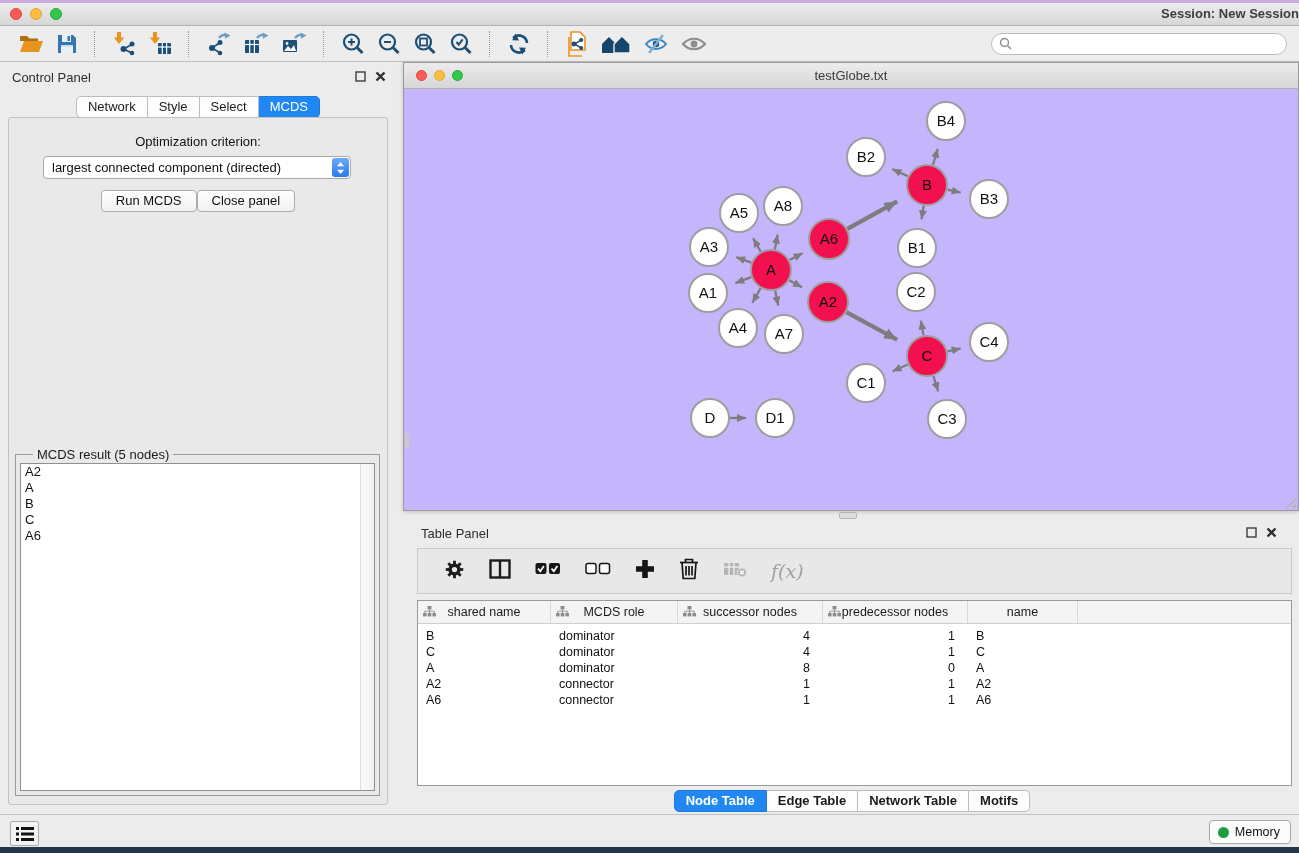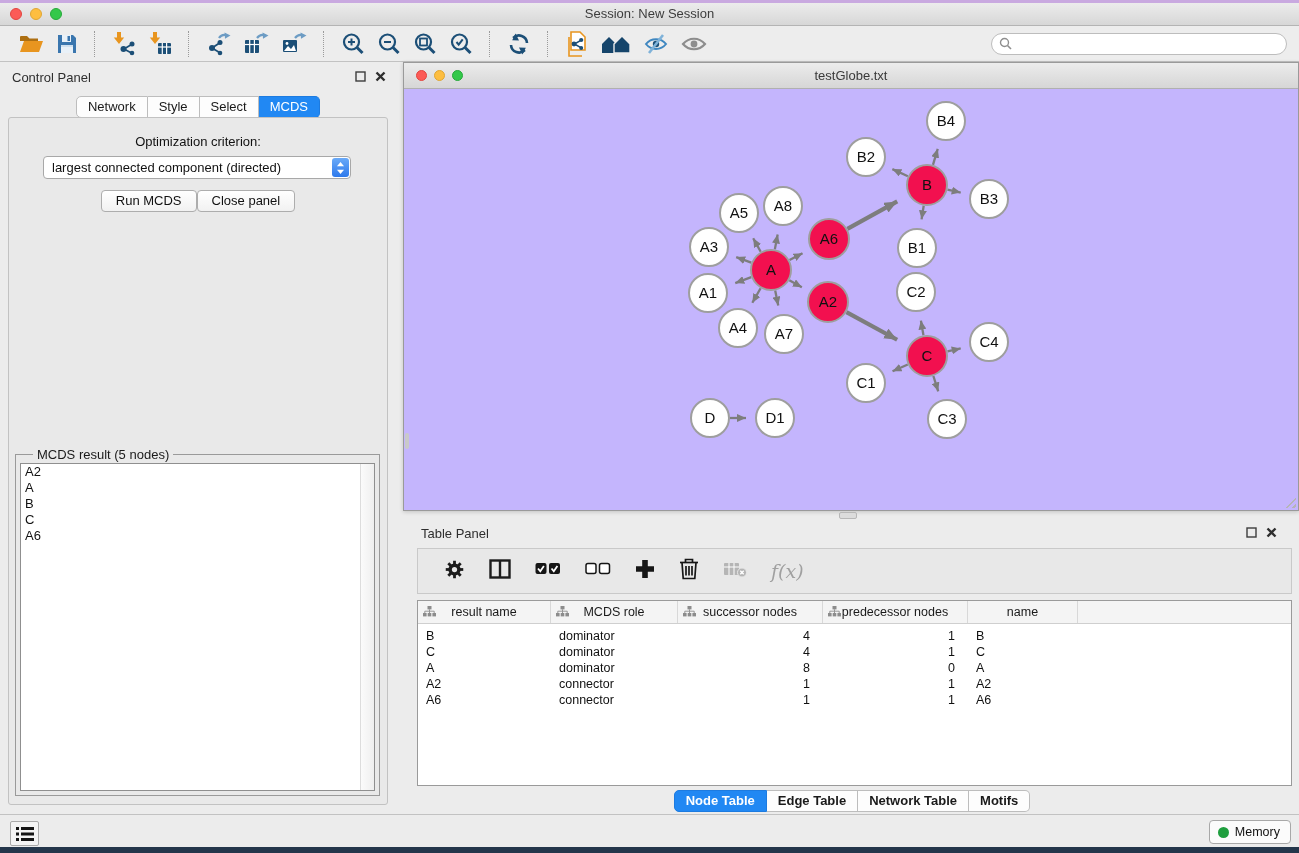--- a/index.html
+++ b/index.html
@@ -10,21 +10,21 @@
   }
   .top-strip{position:absolute;top:0;left:0;right:0;height:3px;background:#c9a9e0;}
   
   .titlebar{position:absolute;top:3px;left:0;right:0;height:22px;
     background:linear-gradient(#ececec,#d7d7d7);border-bottom:1px solid #b4b4b4;}
   .traffic{position:absolute;top:5px;left:10px;display:flex;gap:8px;}
   .light{width:12px;height:12px;border-radius:50%;box-sizing:border-box;}
   .light.red{background:#fc5b57;border:1px solid #e2453f;}
   .light.yellow{background:#fdbe41;border:1px solid #e0a633;}
   .light.green{background:#34c84a;border:1px solid #26a93a;}
-  .titlebar .title-text{line-height:22px;text-align:center;font-size:13px;color:#3d3d3d;}
+  .titlebar .title-text{line-height:22px;text-align:right;font-size:13px;color:#3d3d3d;font-weight:bold;}
   
   .main-toolbar{position:absolute;top:26px;left:0;right:0;height:36px;background:#ededed;
     border-bottom:1px solid #c2c2c2;display:flex;align-items:center;padding:0 12px;box-sizing:border-box;}
   .tb-icon{height:30px;display:flex;align-items:center;justify-content:center;margin:0 6px;}
   .tb-sep{width:1px;height:26px;border-left:1px dotted #9a9a9a;margin:0 10px;}
   .search-wrap{margin-left:auto;width:280px;height:20px;background:#fff;border:1px solid #bdbdbd;
     border-radius:11px;display:flex;align-items:center;padding:0 7px;}
   .search-wrap input{border:none;outline:none;flex:1;font-size:12px;background:transparent;margin-left:5px;font-family:"Liberation Sans",sans-serif;}
   
   .control-panel{position:absolute;left:0;top:62px;width:396px;height:752px;}
@@ -470,21 +470,21 @@
             <g fill="#8c8c8c">
               <rect x="4.5" y="0" width="4" height="3.4"></rect>
               <rect x="0" y="7" width="3.6" height="3.4"></rect>
               <rect x="4.7" y="7" width="3.6" height="3.4"></rect>
               <rect x="9.4" y="7" width="3.6" height="3.4"></rect>
             </g>
             <g stroke="#8c8c8c" stroke-width="0.9" fill="none">
               <path d="M6.5 3.4 V5.2 M1.8 7 V5.2 H11.2 V7 M6.5 5.2 V7"></path>
             </g>
           </svg>
-          <span>result name</span>
+          <span>shared name</span>
         </div>
         <div class="th" style="width: 127px;">
           <svg class="tree-ic" width="13" height="11" viewBox="0 0 13 11">
             <g fill="#8c8c8c">
               <rect x="4.5" y="0" width="4" height="3.4"></rect>
               <rect x="0" y="7" width="3.6" height="3.4"></rect>
               <rect x="4.7" y="7" width="3.6" height="3.4"></rect>
               <rect x="9.4" y="7" width="3.6" height="3.4"></rect>
             </g>
             <g stroke="#8c8c8c" stroke-width="0.9" fill="none">

